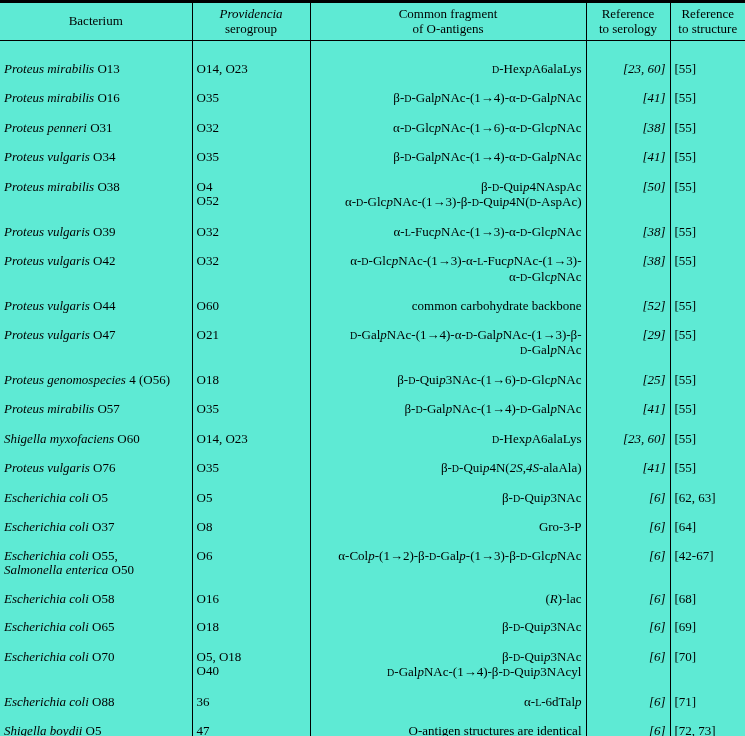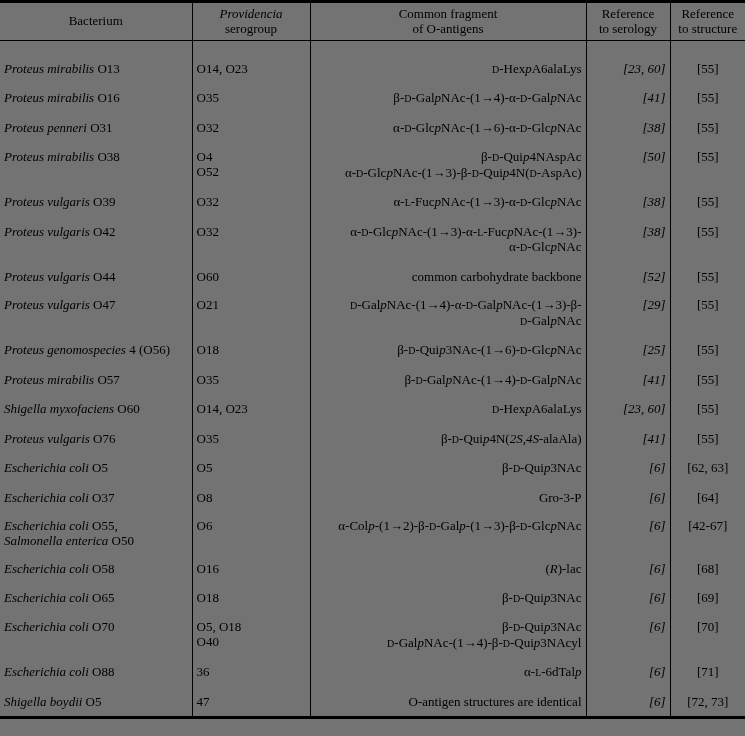--- a/index.html
+++ b/index.html
@@ -1,19 +1,19 @@
 <!DOCTYPE html>
 <html><head>
 <meta charset="utf-8">
 <style>
   html, body { margin: 0; padding: 0; background: #ffffff; }
   .page {
     width: 745px;
     height: 736px;
-    background: #737373;
+    background: #5eead4;
     color: #000000;
     font-family: "Liberation Serif", "DejaVu Serif", serif;
     font-size: 13px;
     line-height: 14.5px;
     overflow: hidden;
     box-sizing: border-box;
   }
   table.ref-table {
     border-collapse: collapse;
     width: 745px;
@@ -38,21 +38,21 @@
   }
   tr.spacer td { height: 14px; padding: 0; }
   tbody.rows td {
     vertical-align: top;
     padding: 7px 4px;
   }
   td.c1 { text-align: left;  padding-left: 10px; padding-right: 4px; margin-top: 12px; }
   td.c2 { }
   td.c3 { text-align: right;  padding-left: 7px; padding-right: 3px; }
   td.c4 { text-align: right; font-style: italic; }
-  td.c5 { text-align: center; }
+  td.c5 { text-align: left; }
   .sc { font-size: 77%; }
 </style>
 </head>
 <body>
 
 <div class="page">
   <table class="ref-table">
     <colgroup>
       <col style="width:192px">
       <col style="width:118px">
@@ -92,20 +92,27 @@
     <td class="c5">[55]</td>
   </tr>
         <tr>
     <td class="c1"><i>Proteus penneri</i> O31</td>
     <td class="c2">O32</td>
     <td class="c3">α-<span class="sc">D</span>-Glc<i>p</i>NAc-(1→6)-α-<span class="sc">D</span>-Glc<i>p</i>NAc</td>
     <td class="c4">[38]</td>
     <td class="c5">[55]</td>
   </tr>
         <tr>
+    <td class="c1"><i>Proteus vulgaris</i> O34</td>
+    <td class="c2">O35</td>
+    <td class="c3">β-<span class="sc">D</span>-Gal<i>p</i>NAc-(1→4)-α-<span class="sc">D</span>-Gal<i>p</i>NAc</td>
+    <td class="c4">[41]</td>
+    <td class="c5">[55]</td>
+  </tr>
+        <tr>
     <td class="c1"><i>Proteus mirabilis</i> O38</td>
     <td class="c2">O4<br>O52</td>
     <td class="c3">β-<span class="sc">D</span>-Qui<i>p</i>4NAspAc<br>α-<span class="sc">D</span>-Glc<i>p</i>NAc-(1→3)-β-<span class="sc">D</span>-Qui<i>p</i>4N(<span class="sc">D</span>-AspAc)</td>
     <td class="c4">[50]</td>
     <td class="c5">[55]</td>
   </tr>
         <tr>
     <td class="c1"><i>Proteus vulgaris</i> O39</td>
     <td class="c2">O32</td>
     <td class="c3">α-<span class="sc">L</span>-Fuc<i>p</i>NAc-(1→3)-α-<span class="sc">D</span>-Glc<i>p</i>NAc</td>

